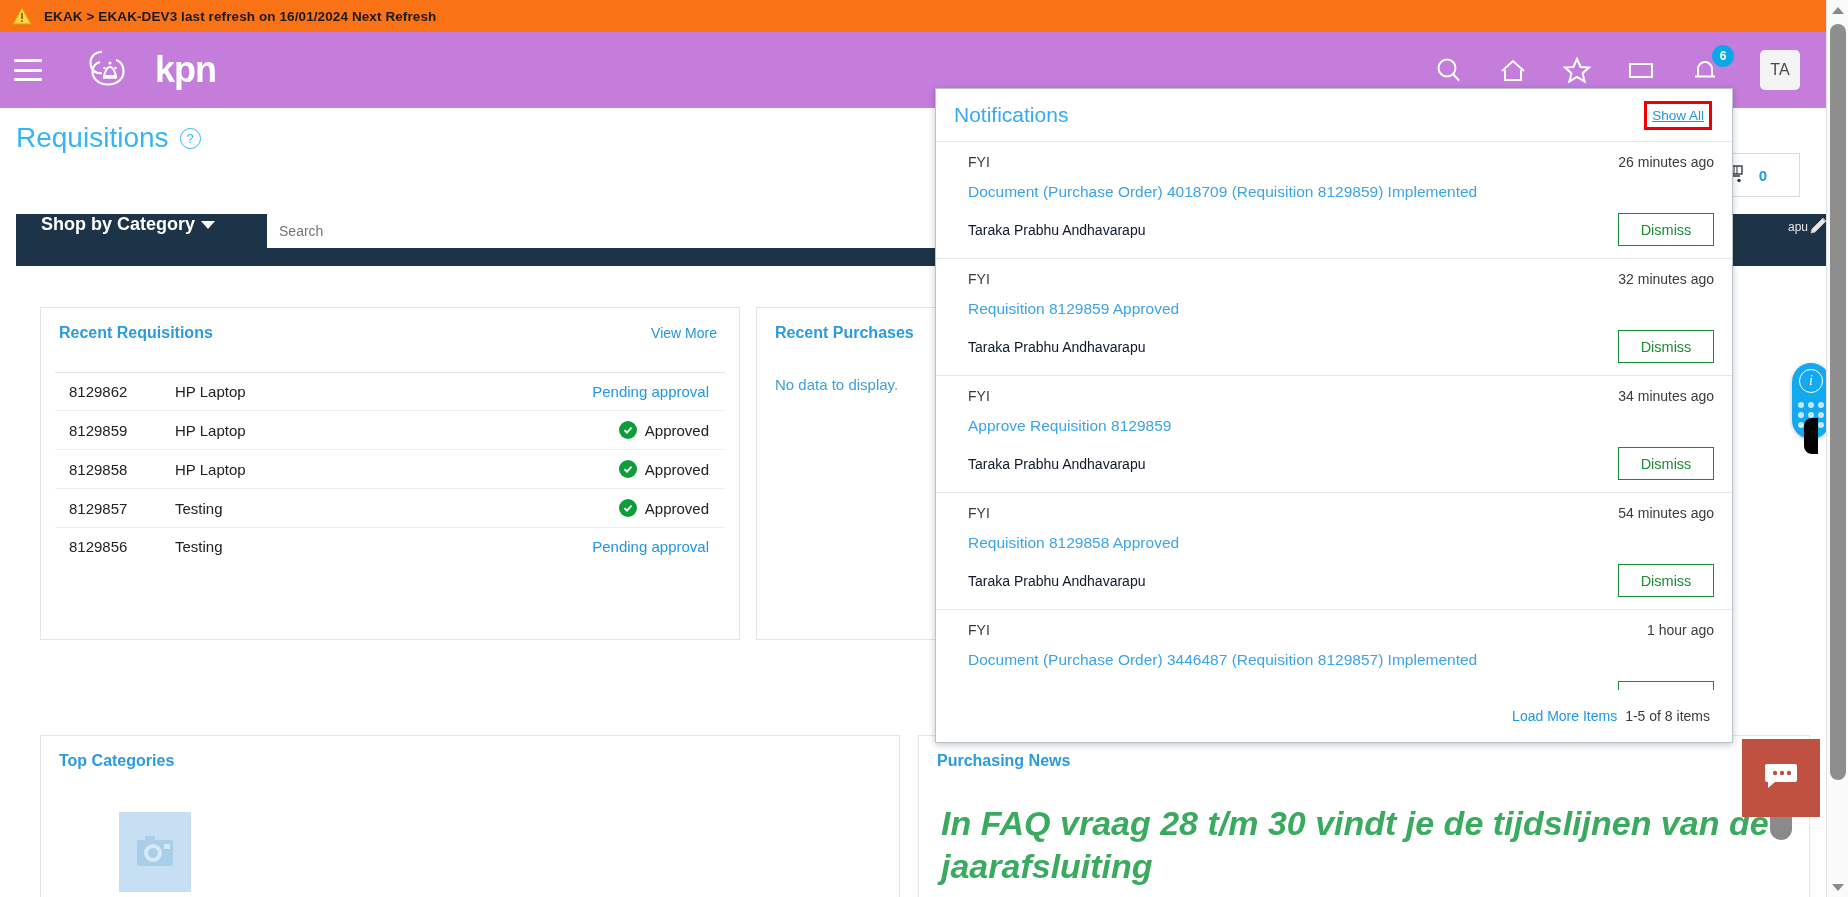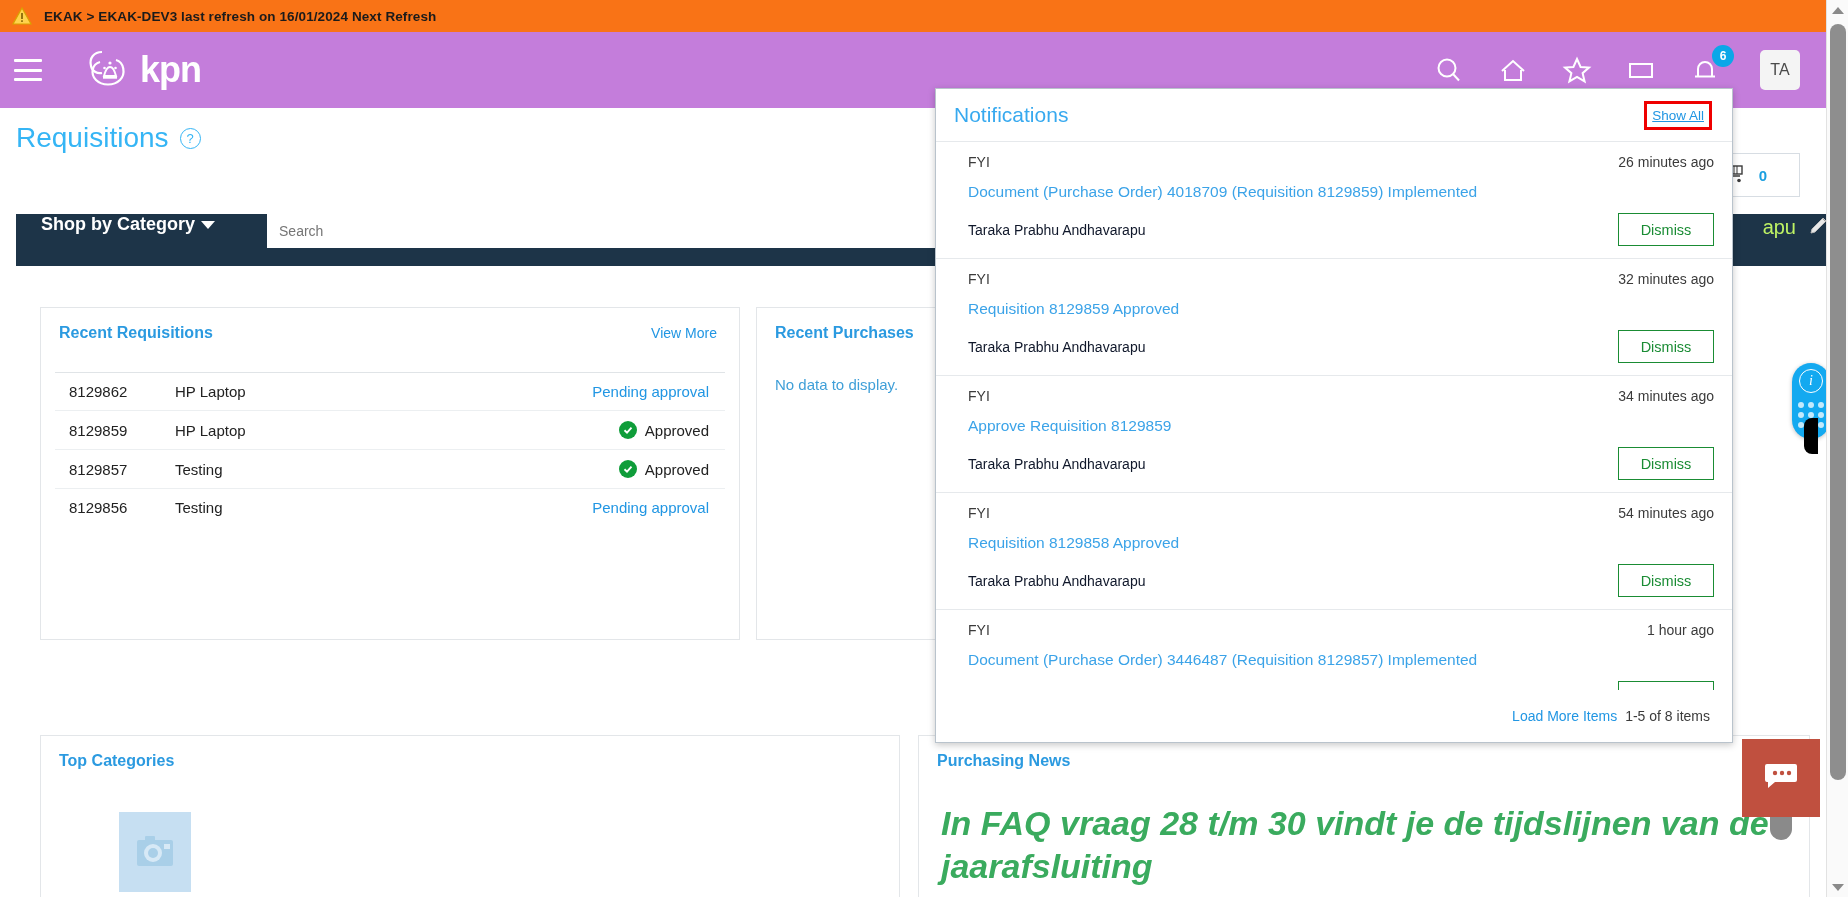--- a/index.html
+++ b/index.html
@@ -20,21 +20,21 @@
   .warn-tri svg{ display:block; }
   .alert-text{ font-size:13.5px; font-weight:bold; color:#1b1b1b; letter-spacing:.1px; white-space:nowrap; }
 
   
   .header{
     position:absolute; left:0; top:32px; width:1826px; height:76px;
     background:#c47ddb; display:flex; align-items:center;
   }
   .hamburger{ width:28px; height:22px; margin-left:14px; display:flex; flex-direction:column; justify-content:space-between; cursor:pointer; }
   .hamburger i{ display:block; height:3px; background:#fff; border-radius:1px; }
-  .logo{ display:flex; align-items:center; margin-left:42px; gap:0; }
+  .logo{ display:flex; align-items:center; margin-left:42px; gap:15px; }
   .logo-mark{ width:56px; height:48px; }
   .logo-word{ font-size:36px; font-weight:bold; color:#fff; letter-spacing:-1px; line-height:1; }
 
   .header-icons{ position:absolute; right:26px; top:0; height:76px; display:flex; align-items:center; gap:34px; }
   .hicon{ width:30px; height:30px; position:relative; cursor:pointer; display:flex; align-items:center; justify-content:center;}
   .badge{
     position:absolute; top:-10px; right:-14px; min-width:22px; height:22px; border-radius:50%;
     background:#0ba7e8; color:#fff; font-size:12px; font-weight:bold;
     display:flex; align-items:center; justify-content:center; padding:0 5px;
   }
@@ -62,21 +62,21 @@
     position:absolute; left:16px; top:214px; width:1836px; height:52px;
     background:#1d3448; display:flex; align-items:flex-start;
   }
   .shop-cat{ color:#fff; font-size:18px; font-weight:bold; margin-left:25px; display:flex; align-items:center; gap:6px; cursor:pointer; }
   .caret-dn{ width:0;height:0;border-left:7px solid transparent;border-right:7px solid transparent;border-top:8px solid #fff; }
   .search-wrap{ margin-left:52px; width:1160px; height:34px; background:#fff; display:flex; align-items:center; }
   .search-wrap input{
     border:0; outline:0; width:100%; height:100%; padding:0 12px; font-size:14px; color:#4e5a63;
     font-family:"Liberation Sans", sans-serif; background:transparent;
   }
-  .shop-user{ color:#bef264; font-size:20px; margin-left:auto; margin-right:22px; display:flex; align-items:center; gap:12px; white-space:nowrap;}
+  .shop-user{ color:#e5e5e5; font-size:12px; margin-left:auto; margin-right:22px; display:flex; align-items:center; white-space:nowrap;}
   .pencil{ cursor:pointer; }
 
   
   .card{ position:absolute; background:#fff; border:1px solid #e3e6e9; }
   .card-title{ color:#2b9ae0; font-size:16px; font-weight:bold; }
   .link{ color:#2196e3; cursor:pointer; }
 
   #card-recent-req{ left:40px; top:307px; width:700px; height:333px; }
   #card-recent-pur{ left:756px; top:307px; width:700px; height:333px; }
   #card-top-cat{ left:40px; top:735px; width:860px; height:240px; }
@@ -274,20 +274,34 @@
       <tbody>
         <tr>
           <td class="td-id">8129862</td>
           <td class="td-desc">HP Laptop</td>
           <td class="td-status">
             <span class="status-pending">Pending approval</span>
           </td>
         </tr>
         <tr>
           <td class="td-id">8129859</td>
+          <td class="td-desc">HP Laptop</td>
+          <td class="td-status">
+            <span class="status-approved">
+              <span class="tick">
+                  <svg width="12" height="12" viewBox="0 0 12 12">
+                    <polyline points="2.5,6.2 5,8.6 9.5,3.6" fill="none" stroke="#fff" stroke-width="1.9"></polyline>
+                  </svg>
+                </span>
+              <span>Approved</span>
+            </span>
+          </td>
+        </tr>
+        <tr>
+          <td class="td-id">8129858</td>
           <td class="td-desc">HP Laptop</td>
           <td class="td-status">
             <span class="status-approved">
               <span class="tick">
                   <svg width="12" height="12" viewBox="0 0 12 12">
                     <polyline points="2.5,6.2 5,8.6 9.5,3.6" fill="none" stroke="#fff" stroke-width="1.9"></polyline>
                   </svg>
                 </span>
               <span>Approved</span>
             </span>

